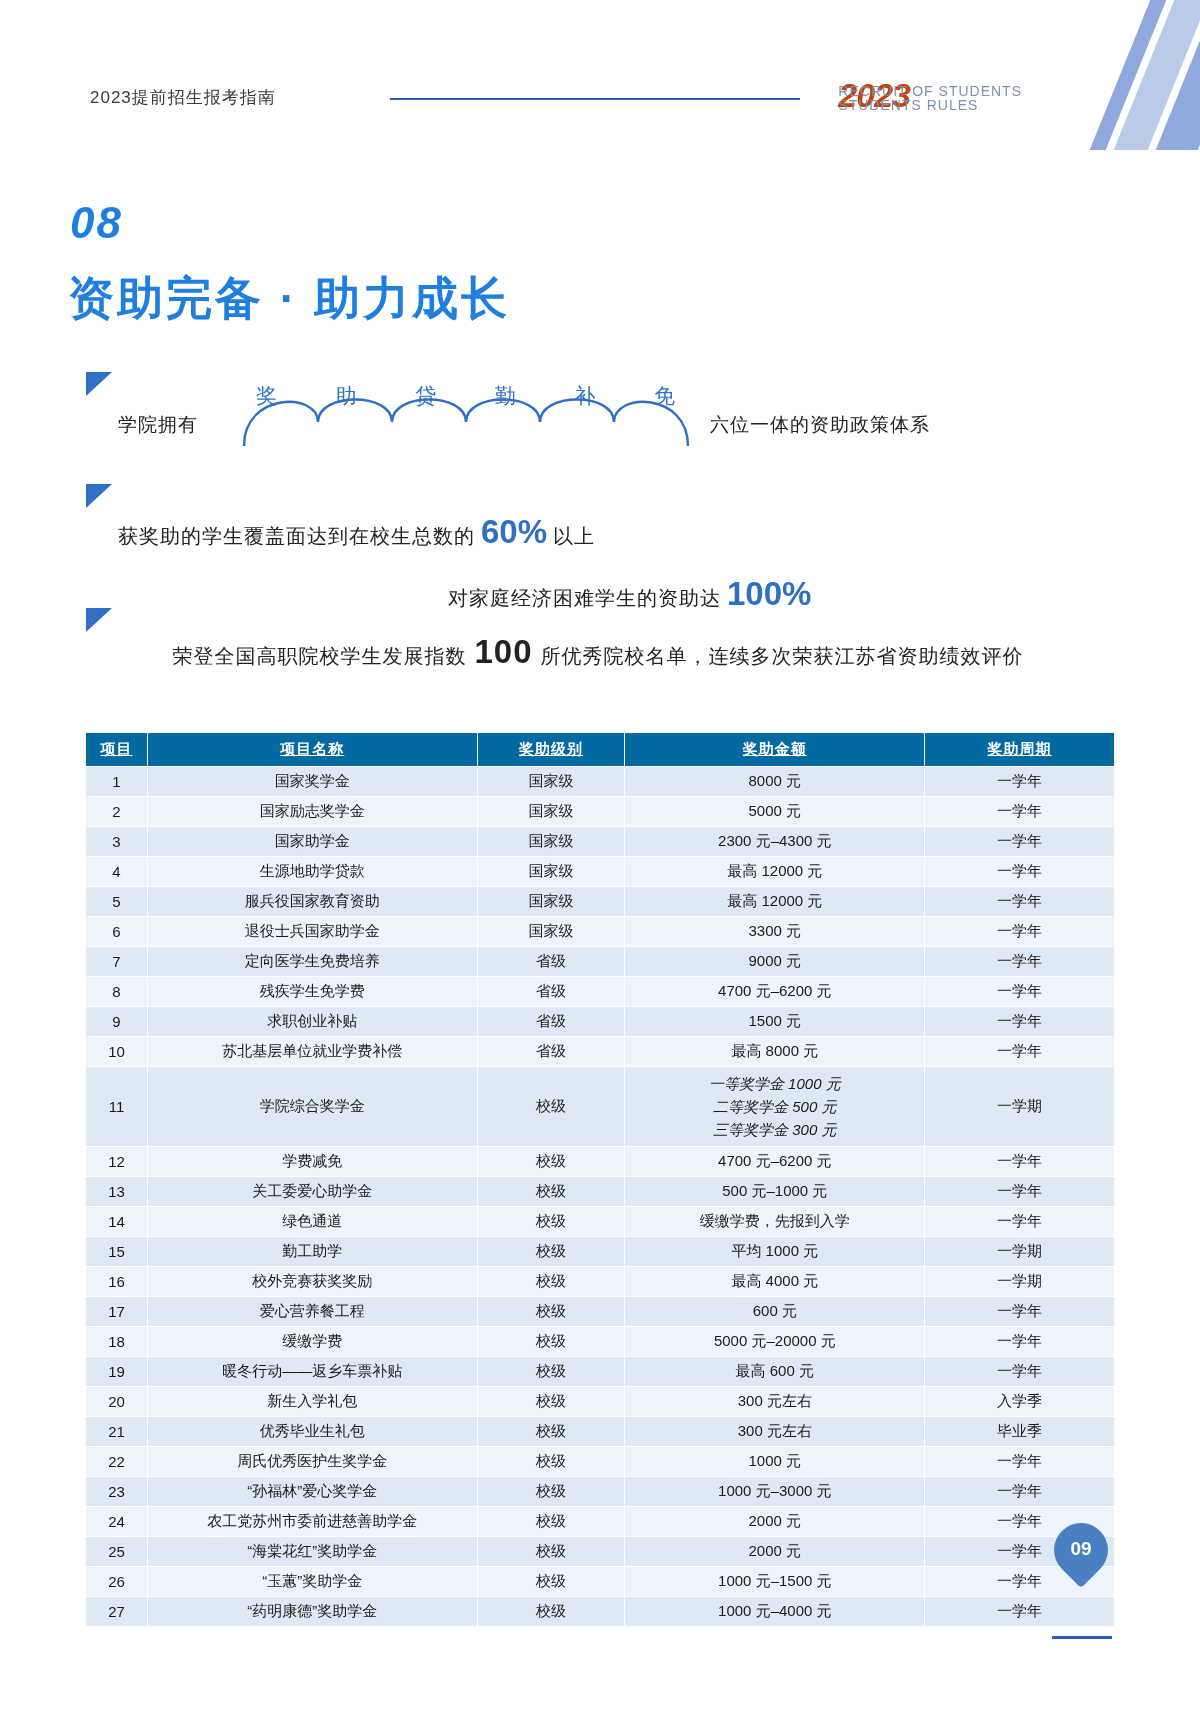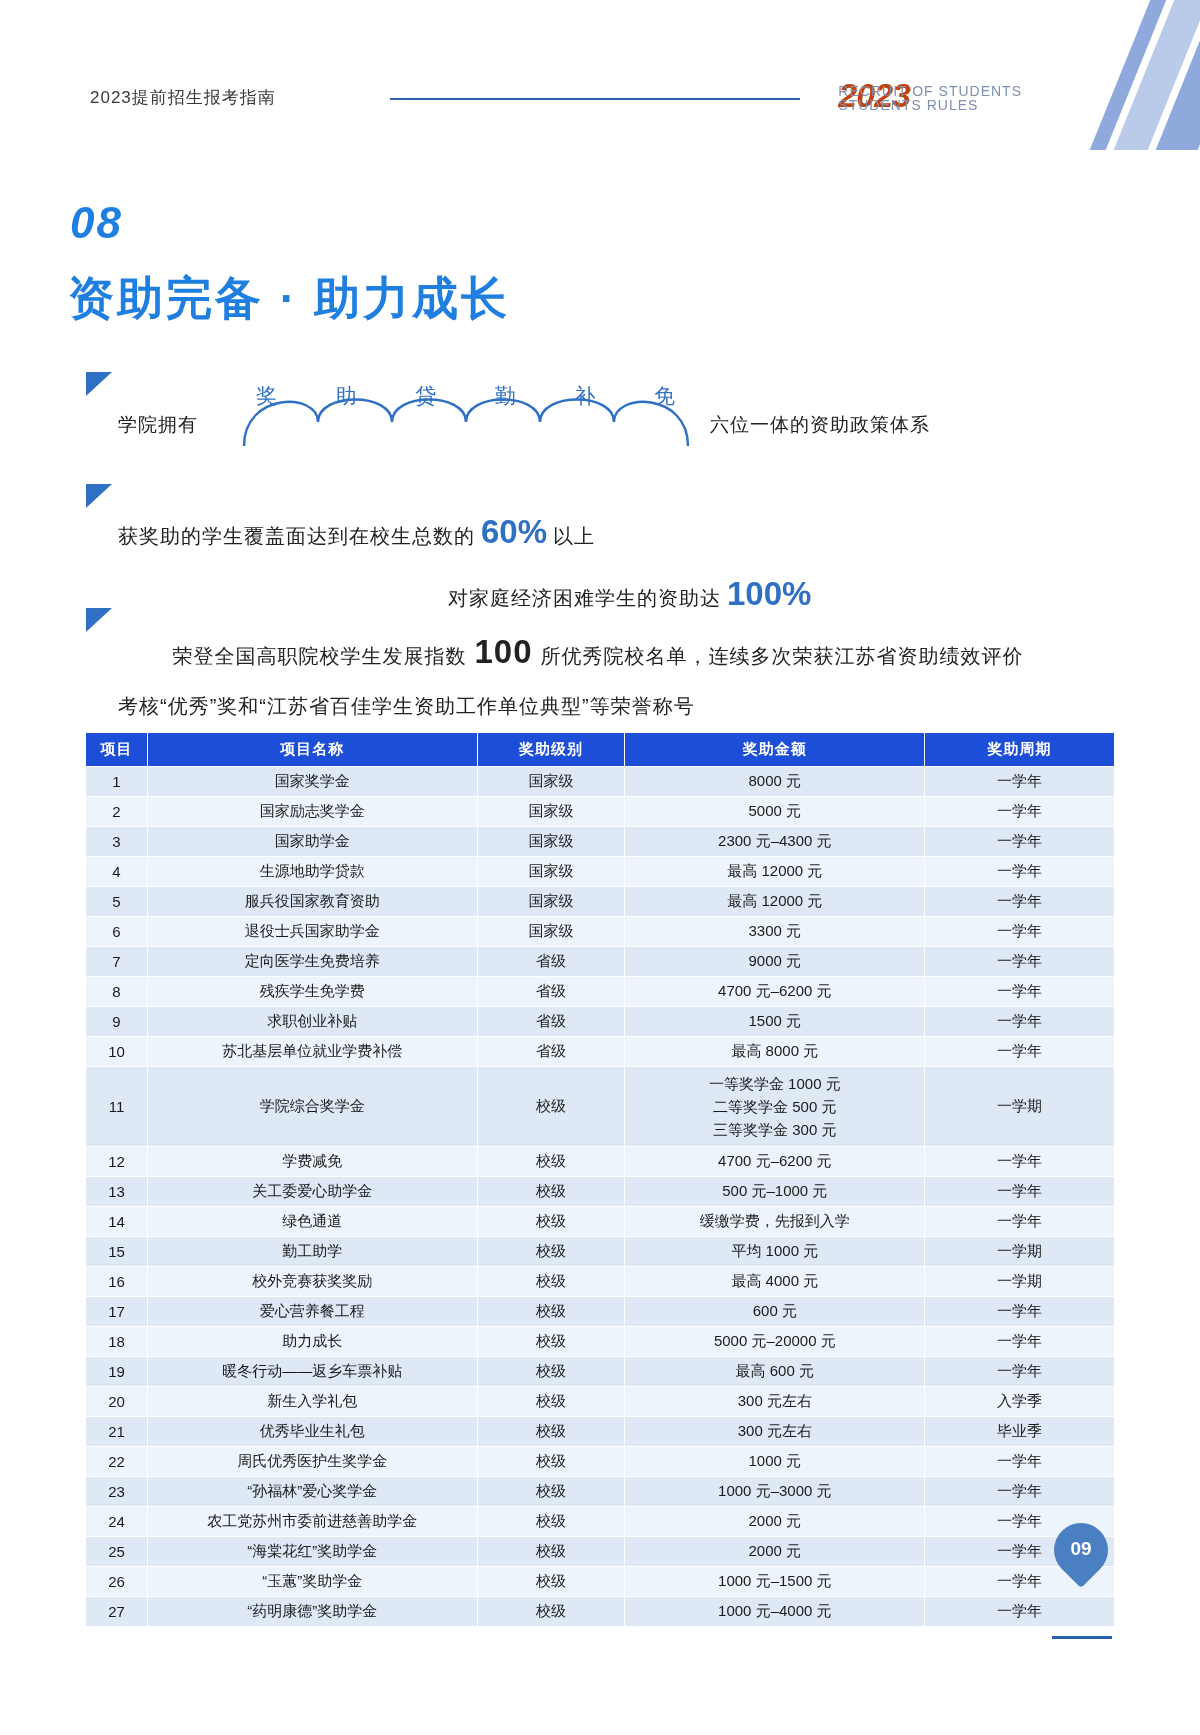--- a/index.html
+++ b/index.html
@@ -241,27 +241,28 @@
     top: 732px;
     width: 1030px;
   }
   table.fund {
     border-collapse: collapse;
     width: 100%;
     font-size: 15px;
     color: #1a1a1a;
   }
   table.fund thead th {
-    background: #1d4ed8;
+    background: #0369a1;
     color: #ffffff;
     font-weight: bold;
     font-size: 15px;
     padding: 7px 0;
     border: 1px solid #ffffff;
     letter-spacing: 1px;
+    text-decoration: underline;
   }
   table.fund td {
     border: 1px solid #ffffff;
     padding: 5px 0;
     text-align: center;
     height: 18px;
   }
   table.fund tbody tr:nth-child(odd) td {
     background: #dfe9f6;
   }
@@ -273,20 +274,21 @@
     padding-left: 22px;
   }
   td.amt-cell {
     text-align: left;
     padding-left: 80px;
   }
   .multi {
     line-height: 23px;
     text-align: left;
     padding-left: 80px;
+    font-style: italic;
   }
   col.c1 { width: 62px; }
   col.c2 { width: 330px; }
   col.c3 { width: 148px; }
   col.c4 { width: 300px; }
   col.c5 { width: 190px; }
 
   
   .page-marker {
     position: absolute;
@@ -374,21 +376,20 @@
   <div class="line-b">
     <span>对家庭经济困难学生的资助达</span><span class="big-pct">100%</span>
   </div>
 </div>
 
 <div class="flag" style="left:86px; top:608px;"></div>
 <div class="row3">
   <div class="l1">
     <span>荣登全国高职院校学生发展指数</span><span class="big-num">100</span><span>所优秀院校名单，连续多次荣获江苏省资助绩效评价</span>
   </div>
-  <div class="l2">考核“优秀”奖和“江苏省百佳学生资助工作单位典型”等荣誉称号</div>
 </div>
 
 <div class="table-wrap">
   <table class="fund">
     <colgroup>
       <col class="c1">
         <col class="c2">
         <col class="c3">
         <col class="c4">
         <col class="c5">
@@ -521,21 +522,21 @@
         </tr>
         <tr>
           <td>17</td>
           <td class="name-cell">爱心营养餐工程</td>
           <td>校级</td>
           <td class="amt-cell">600 元</td>
           <td>一学年</td>
         </tr>
         <tr>
           <td>18</td>
-          <td class="name-cell">助力成长</td>
+          <td class="name-cell">缓缴学费</td>
           <td>校级</td>
           <td class="amt-cell">5000 元–20000 元</td>
           <td>一学年</td>
         </tr>
         <tr>
           <td>19</td>
           <td class="name-cell">暖冬行动——返乡车票补贴</td>
           <td>校级</td>
           <td class="amt-cell">最高 600 元</td>
           <td>一学年</td>

